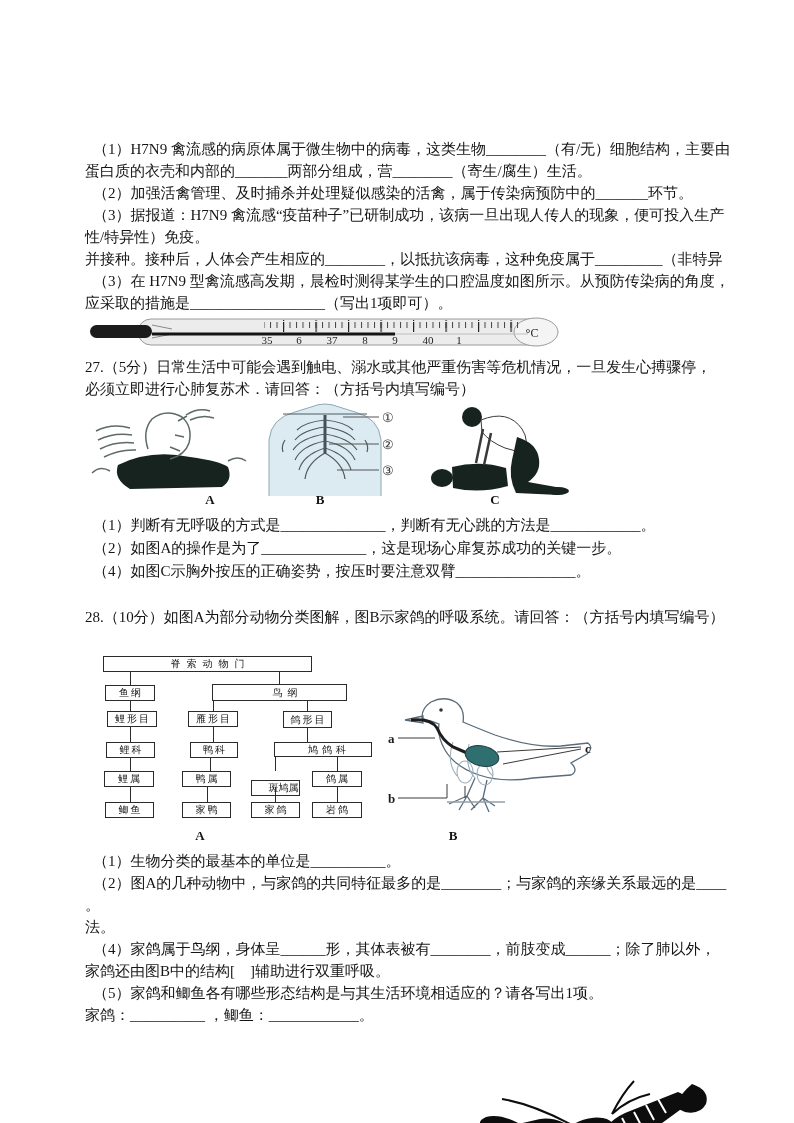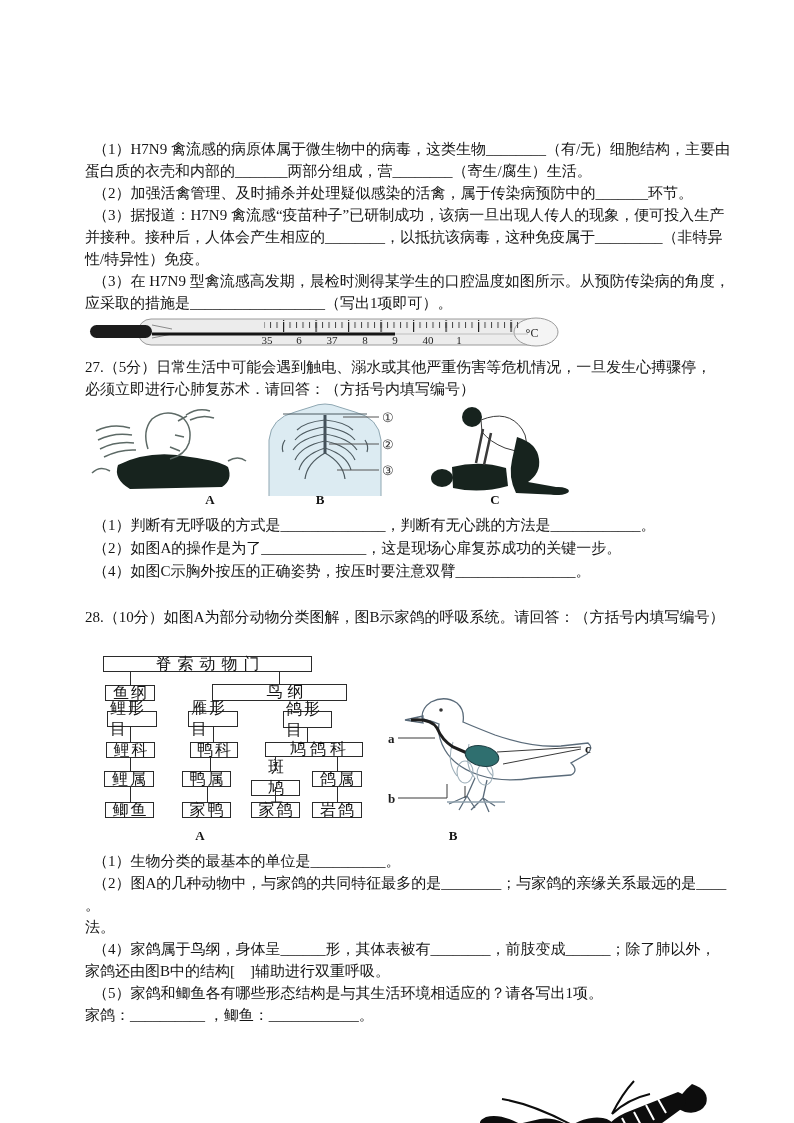--- a/index.html
+++ b/index.html
@@ -8,38 +8,38 @@
   .page{position:relative;width:736px;height:1123px;overflow:hidden;background:#fff;margin-top:48px;}
   .tblock{position:absolute;left:85px;}
   .line{white-space:pre;font-size:15px;line-height:22px;height:22px;}
   .lh23 .line{line-height:23px;height:23px;}
   .indent{padding-left:8px;}
   .latin{font-family:"DejaVu Sans Mono",monospace;font-style:italic;font-size:13px;}
   .figlabel{position:absolute;font-weight:bold;font-size:13px;width:30px;text-align:center;
             font-family:"Liberation Serif",serif;}
   
   .tree{position:absolute;left:95px;top:600px;width:270px;height:200px;}
-  .tnode{position:absolute;border:1px solid #2b2b2b;background:#fff;font-size:16px;
+  .tnode{position:absolute;border:1px solid #2b2b2b;background:#fff;font-size:10px;
          display:flex;align-items:center;justify-content:center;box-sizing:border-box;
          letter-spacing:2px;padding-left:2px;}
   .vline{position:absolute;width:1px;background:#2b2b2b;}
   svg{display:block;}
 </style>
 </head>
 <body>
 
 <div class="page">
 
   <div class="tblock" style="top:90px">
     <div class="line indent">（1）H7N9 禽流感的病原体属于微生物中的病毒，这类生物________（有/无）细胞结构，主要由</div>
     <div class="line">蛋白质的衣壳和内部的_______两部分组成，营________（寄生/腐生）生活。</div>
     <div class="line indent">（2）加强活禽管理、及时捕杀并处理疑似感染的活禽，属于传染病预防中的_______环节。</div>
     <div class="line indent">（3）据报道：H7N9 禽流感“疫苗种子”已研制成功，该病一旦出现人传人的现象，便可投入生产</div>
+    <div class="line">性/特异性）免疫。</div>
     <div class="line">并接种。接种后，人体会产生相应的________，以抵抗该病毒，这种免疫属于_________（非特异</div>
-    <div class="line">性/特异性）免疫。</div>
     <div class="line indent">（3）在 H7N9 型禽流感高发期，晨检时测得某学生的口腔温度如图所示。从预防传染病的角度，</div>
     <div class="line">应采取的措施是__________________（写出1项即可）。</div>
   </div>
 
   <svg style="position:absolute;left:88px;top:262px" width="480" height="44" viewBox="0 0 480 44">
     <defs>
       <pattern id="tmin" width="6.5" height="12" patternUnits="userSpaceOnUse">
         <line x1="0.5" y1="0" x2="0.5" y2="6" stroke="#444" stroke-width="1"></line>
       </pattern>
       <pattern id="tmaj" width="32.5" height="12" patternUnits="userSpaceOnUse">
@@ -129,21 +129,21 @@
 
   <div class="tree">
     <div class="tnode" style="left:8px;top:8px;width:209px;height:16px;letter-spacing:6px;padding-left:6px">脊索动物门</div>
     <div class="tnode" style="left:10px;top:37px;width:50px;height:16px">鱼纲</div>
     <div class="tnode" style="left:117px;top:36px;width:135px;height:17px;letter-spacing:5px;padding-left:16px">鸟纲</div>
     <div class="tnode" style="left:12px;top:63px;width:50px;height:16px">鲤形目</div>
     <div class="tnode" style="left:93px;top:63px;width:50px;height:16px">雁形目</div>
     <div class="tnode" style="left:188px;top:63px;width:49px;height:17px">鸽形目</div>
     <div class="tnode" style="left:11px;top:94px;width:49px;height:16px">鲤科</div>
     <div class="tnode" style="left:95px;top:94px;width:48px;height:16px">鸭科</div>
-    <div class="tnode" style="left:170px;top:94px;width:98px;height:15px;letter-spacing:4px;padding-left:12px">鸠鸽科</div>
+    <div class="tnode" style="left:179px;top:94px;width:98px;height:15px;letter-spacing:4px;padding-left:12px">鸠鸽科</div>
     <div class="tnode" style="left:9px;top:123px;width:50px;height:16px">鲤属</div>
     <div class="tnode" style="left:87px;top:123px;width:49px;height:16px">鸭属</div>
     <div class="tnode" style="left:156px;top:132px;width:49px;height:16px;letter-spacing:0;padding-left:16px">斑鸠属</div>
     <div class="tnode" style="left:217px;top:123px;width:50px;height:16px">鸽属</div>
     <div class="tnode" style="left:10px;top:154px;width:49px;height:16px">鲫鱼</div>
     <div class="tnode" style="left:87px;top:154px;width:49px;height:16px">家鸭</div>
     <div class="tnode" style="left:156px;top:154px;width:49px;height:16px">家鸽</div>
     <div class="tnode" style="left:217px;top:154px;width:50px;height:16px">岩鸽</div>
     <div class="vline" style="left:35px;top:24px;height:13px"></div>
     <div class="vline" style="left:184px;top:24px;height:12px"></div>

